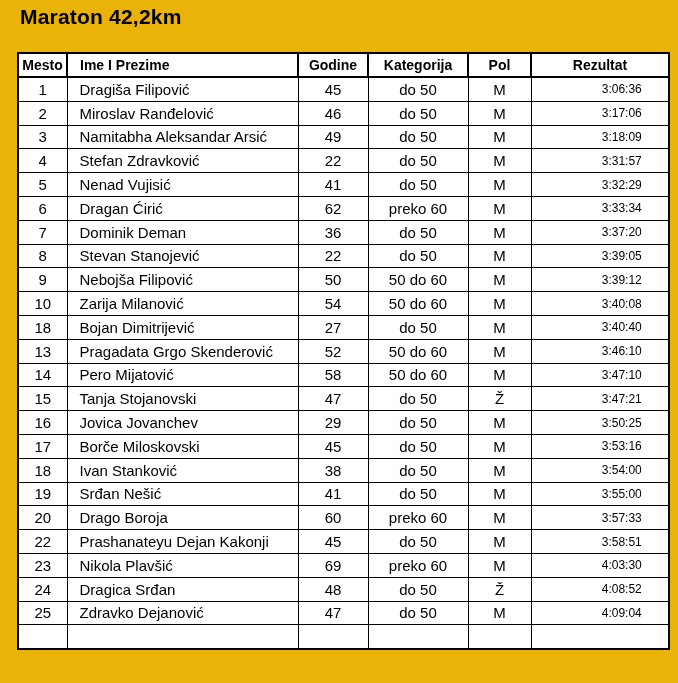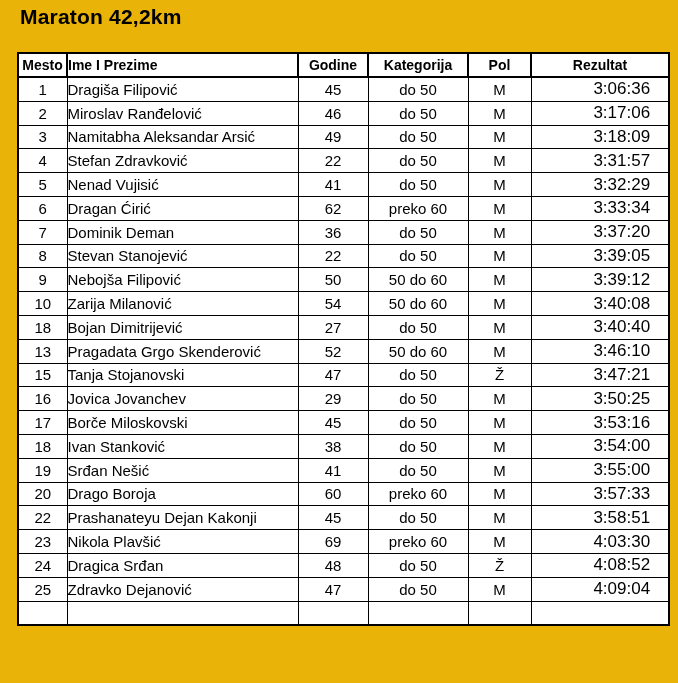--- a/index.html
+++ b/index.html
@@ -52,24 +52,24 @@
     font-weight: normal;
     height: 22.8px;
     padding: 0;
     text-align: center;
     overflow: hidden;
     white-space: nowrap;
   }
   table.results th.col-name,
   table.results td.col-name {
     text-align: left;
-    padding-left: 0;
+    padding-left: 12px;
   }
   table.results td.col-result {
-    font-size: 17px;
+    font-size: 12px;
     padding-left: 44px;
   }
 </style>
 </head>
 <body>
 
 <div class="canvas">
 
   <div class="page-title">Maraton 42,2km</div>
 
@@ -183,20 +183,28 @@
         </tr>
         <tr>
           <td class="col-place">13</td>
           <td class="col-name">Pragadata Grgo Skenderović</td>
           <td class="col-age">52</td>
           <td class="col-cat">50 do 60</td>
           <td class="col-sex">M</td>
           <td class="col-result">3:46:10</td>
         </tr>
         <tr>
+          <td class="col-place">14</td>
+          <td class="col-name">Pero Mijatović</td>
+          <td class="col-age">58</td>
+          <td class="col-cat">50 do 60</td>
+          <td class="col-sex">M</td>
+          <td class="col-result">3:47:10</td>
+        </tr>
+        <tr>
           <td class="col-place">15</td>
           <td class="col-name">Tanja Stojanovski</td>
           <td class="col-age">47</td>
           <td class="col-cat">do 50</td>
           <td class="col-sex">Ž</td>
           <td class="col-result">3:47:21</td>
         </tr>
         <tr>
           <td class="col-place">16</td>
           <td class="col-name">Jovica Jovanchev</td>

